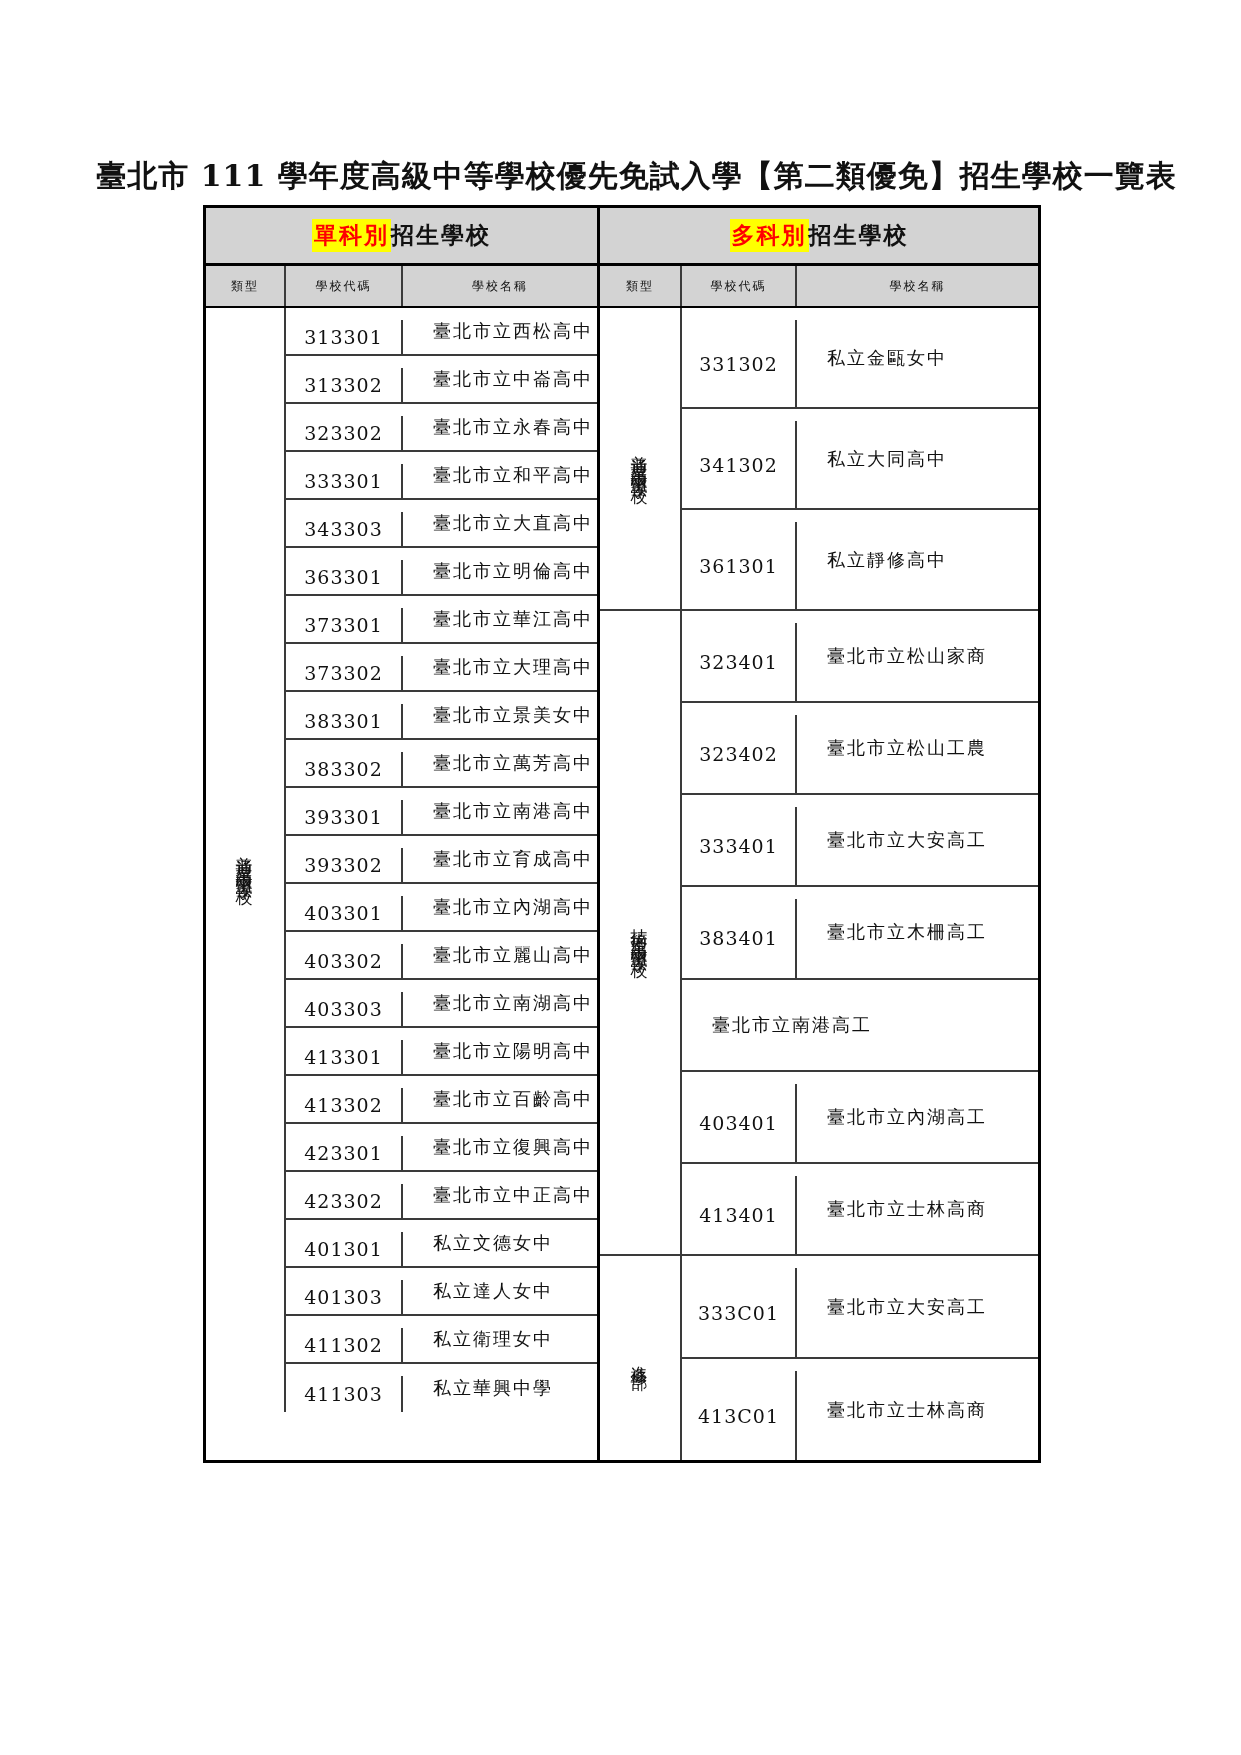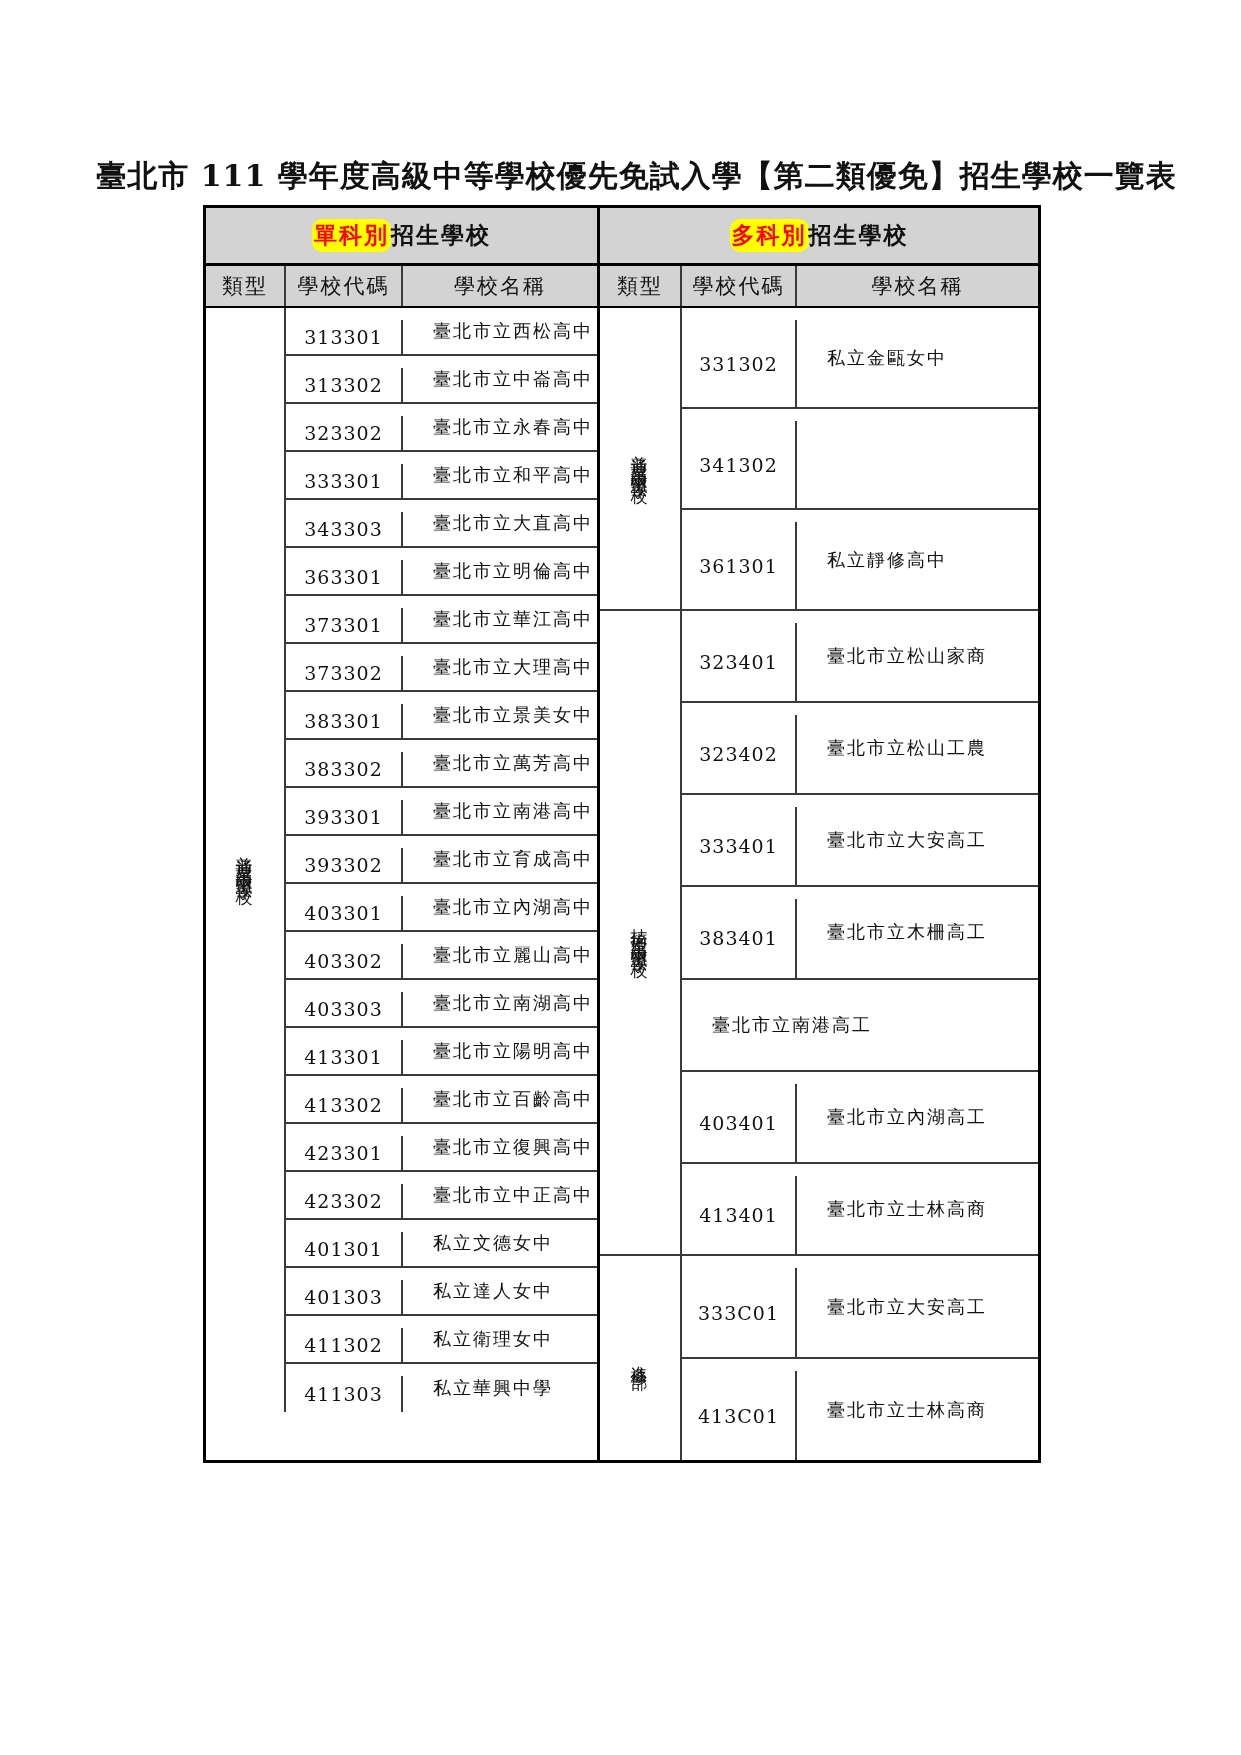--- a/index.html
+++ b/index.html
@@ -50,28 +50,27 @@
     align-items:center;
     justify-content:center;
     font-size:23px;
     font-weight:bold;
     letter-spacing:2px;
   }
   .hl{
     background:var(--hl-bg);
     color:var(--hl-text);
     padding:1px 2px;
-    border-radius:10px;
   }
   .col-headers{
     height:42px;
     background:var(--header-bg);
     border-bottom:2px solid var(--line-thick);
     display:flex;
-    font-size:21px;
+    font-size:12px;
   }
   .col{
     display:flex;
     align-items:center;
     justify-content:center;
     border-right:2px solid var(--line-thin);
     letter-spacing:2px;
   }
   .col:last-child{border-right:none;}
   .side-left .col-type{width:80px;}
@@ -252,20 +251,21 @@
       <div class="body">
           <div class="group">
             <div class="type-cell">普通型高級中等學校</div>
             <div class="rows">
               <div class="row">
                 <div class="cell cell-code">331302</div>
                 <div class="cell cell-name">私立金甌女中</div>
               </div>
               <div class="row">
                 <div class="cell cell-code">341302</div>
+                <div class="cell cell-name">私立大同高中</div>
               </div>
               <div class="row">
                 <div class="cell cell-code">361301</div>
                 <div class="cell cell-name">私立靜修高中</div>
               </div>
             </div>
           </div>
           <div class="group">
             <div class="type-cell">技術型高級中等學校</div>
             <div class="rows">

